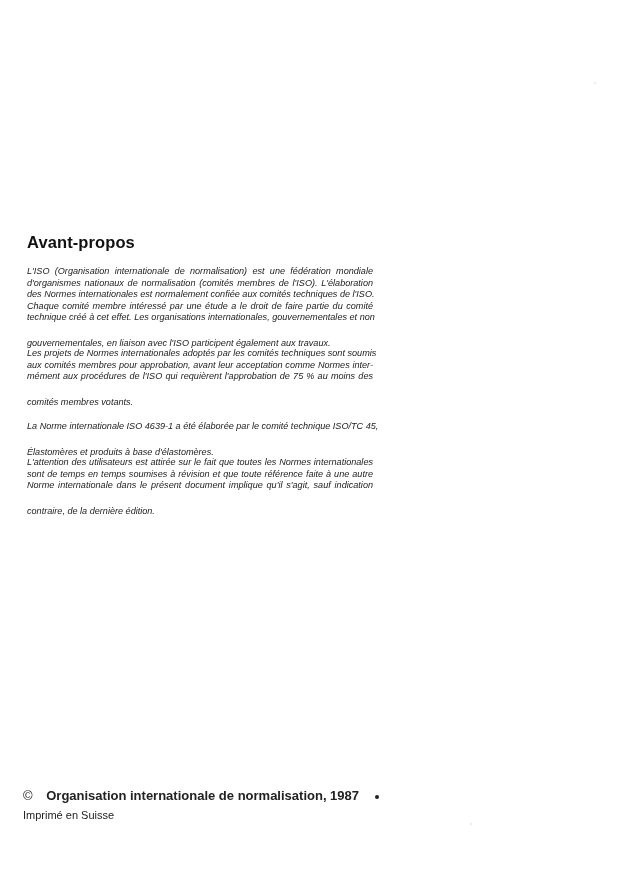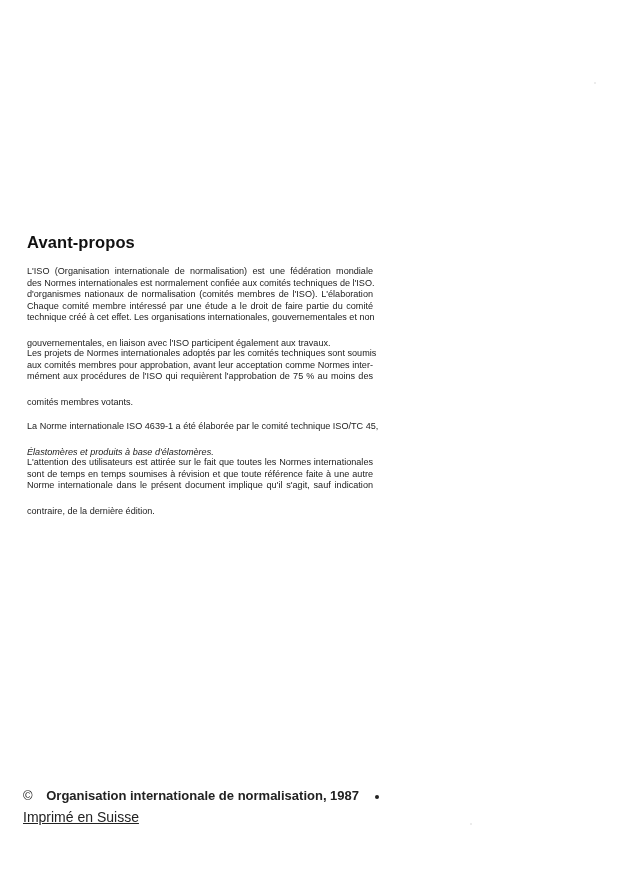--- a/index.html
+++ b/index.html
@@ -3,45 +3,45 @@
 <meta charset="utf-8">
 <style>
   html, body { margin: 0; padding: 0; background: #ffffff; }
   body { width: 623px; height: 879px; position: relative; overflow: hidden;
          font-family: "Liberation Sans", sans-serif; color: #1c1c1c; }
   .page { position: absolute; left: 0; top: 0; width: 623px; height: 707px; }
   .heading { position: absolute; left: 27px; top: 233px; font-size: 16.5px; font-weight: bold;
              color: #111; letter-spacing: 0.1px; margin: 0; }
   .para { position: absolute; left: 27px; width: 346px; font-size: 9.1px; line-height: 11.6px;
           text-align: justify; margin: 0; color: #222; }
-  .para .line { display: block; text-align: justify; text-align-last: justify; white-space: nowrap; }
+  .para .line { display: block; text-align: justify; text-align-last: justify; white-space: nowrap; font-style: italic; }
   .para .line.last { text-align-last: left; margin-top: 14px; }
   .p1 { top: 266px; }
   .p2 { top: 348px; }
   .p3 { top: 421px; }
   .p4 { top: 457px; }
   .italic { font-style: italic; }
   .footer-copy { position: absolute; left: 23px; top: 788px; font-size: 13px; font-weight: bold; color: #222; white-space: nowrap; }
   .footer-copy .sym { font-weight: normal; margin-right: 10px; }
   .footer-copy .dot { display: inline-block; width: 4px; height: 4px; background: #222; border-radius: 50%;
                       margin-left: 12px; vertical-align: middle; }
-  .footer-print { position: absolute; left: 23px; top: 809px; font-size: 14px; color: #222; white-space: nowrap; text-decoration: underline; }
+  .footer-print { position: absolute; left: 23px; top: 809px; font-size: 11px; color: #222; white-space: nowrap; }
   .speck { position: absolute; width: 2px; height: 2px; background: #e6e6e6; border-radius: 50%; }
 </style>
 </head>
 <body>
 
 <div class="page">
 
   <h1 class="heading">Avant-propos</h1>
 
   <div class="para p1">
     <span class="line">L'ISO (Organisation internationale de normalisation) est une fédération mondiale</span>
+    <span class="line">d'organismes nationaux de normalisation (comités membres de l'ISO). L'élaboration</span>
     <span class="line">des Normes internationales est normalement confiée aux comités techniques de l'ISO.</span>
-    <span class="line">d'organismes nationaux de normalisation (comités membres de l'ISO). L'élaboration</span>
     <span class="line">Chaque comité membre intéressé par une étude a le droit de faire partie du comité</span>
     <span class="line">technique créé à cet effet. Les organisations internationales, gouvernementales et non</span>
     <span class="line last">gouvernementales, en liaison avec l'ISO participent également aux travaux.</span>
   </div>
 
   <div class="para p2">
     <span class="line">Les projets de Normes internationales adoptés par les comités techniques sont soumis</span>
     <span class="line">aux comités membres pour approbation, avant leur acceptation comme Normes inter-</span>
     <span class="line">mément aux procédures de l'ISO qui requièrent l'approbation de 75 % au moins des</span>
     <span class="line last">comités membres votants.</span>

